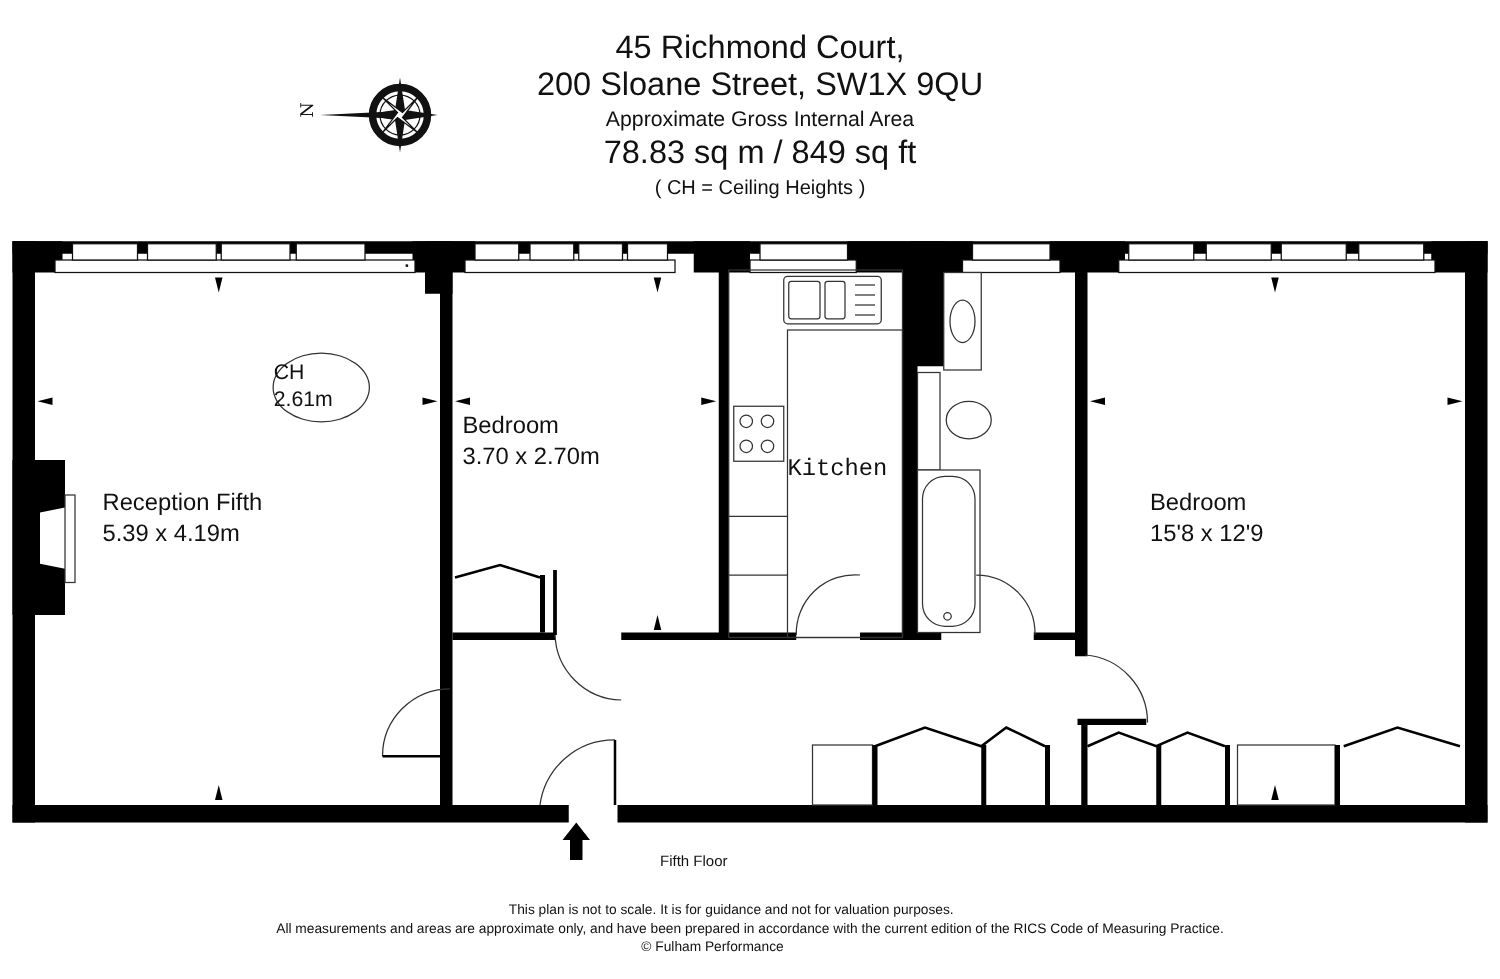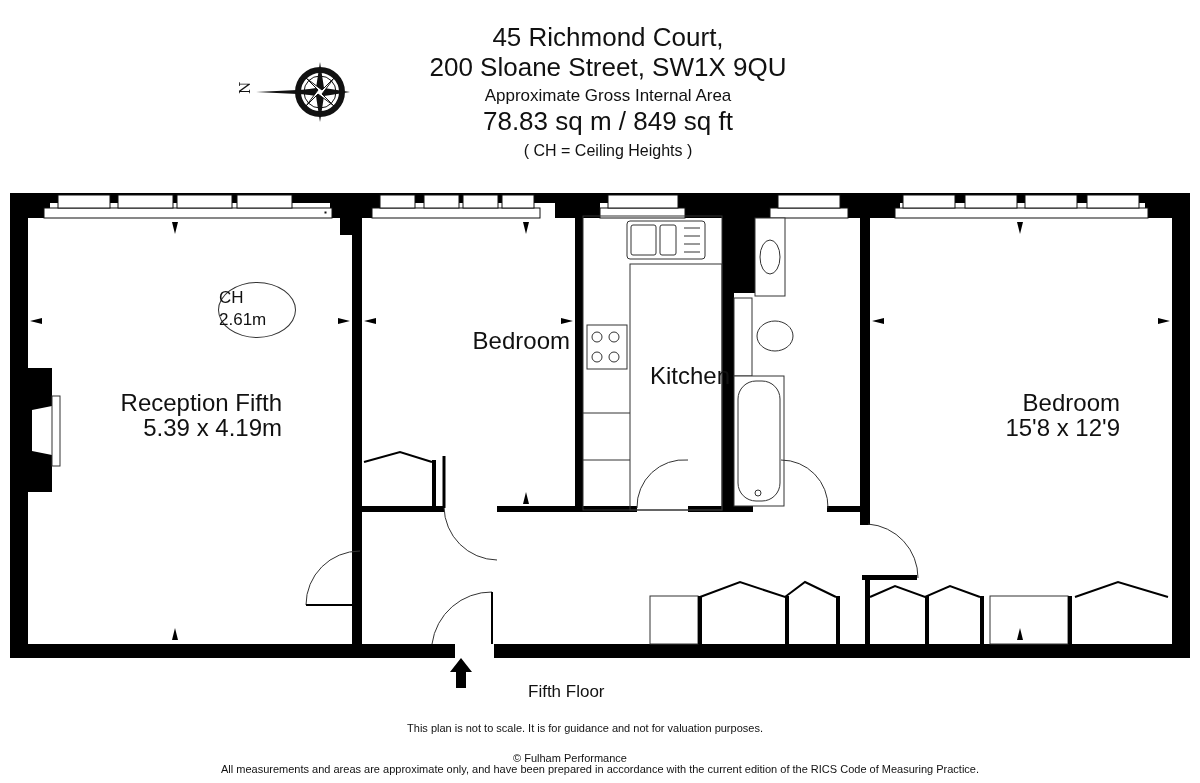--- a/index.html
+++ b/index.html
@@ -5,27 +5,27 @@
   html, body { margin: 0; padding: 0; background: #ffffff; }
   body { width: 1200px; height: 783px; position: relative; overflow: hidden;
          font-family: "Liberation Sans", sans-serif; color: #111; }
   .hdr { position: absolute; left: 0; width: 1200px; text-align: center; margin-left: 0; }
   .t1 { top: 22px; font-size: 26px; left: 8px; }
   .t2 { top: 52px; font-size: 26px; left: 8px; }
   .t3 { top: 86px; font-size: 17px; left: 8px; }
   .t4 { top: 106px; font-size: 26px; left: 8px; }
   .t5 { top: 142px; font-size: 16px; left: 8px; }
   svg.plan { position: absolute; left: 0; top: 0; }
-  .lbl { position: absolute; text-align: right; font-size: 24px; line-height: 25px; }
+  .lbl { position: absolute; text-align: left; font-size: 19px; line-height: 25px; }
   .ch { position: absolute; left: 218px; top: 282px; width: 78px; height: 56px;
         border: 1px solid #333; border-radius: 50%; text-align: left;
         font-size: 17px; line-height: 22px; box-sizing: border-box; padding-top: 4px; }
-  .floor { position: absolute; left: 528px; top: 682px; font-size: 17px; }
+  .floor { position: absolute; left: 528px; top: 682px; font-size: 12px; }
   .foot { position: absolute; left: 0; width: 1200px; text-align: center; font-size: 11px; }
-  .f1 { top: 722px; left: -15px; } .f2 { top: 763px; } .f3 { top: 752px; left: -30px; }
+  .f1 { top: 722px; left: -15px; } .f2 { top: 737px; } .f3 { top: 752px; left: -30px; }
 </style>
 </head>
 <body>
 
 <div class="hdr t1">45 Richmond Court,</div>
 <div class="hdr t2">200 Sloane Street, SW1X 9QU</div>
 <div class="hdr t3">Approximate Gross Internal Area</div>
 <div class="hdr t4">78.83 sq m  /  849 sq ft</div>
 <div class="hdr t5">( CH = Ceiling Heights )</div>
 
@@ -179,22 +179,23 @@
   <div>CH</div>
   <div>2.61m</div>
 </div>
 
 <div class="lbl" style="left:82px; top:390px; width:200px;">
   <div>Reception Fifth</div>
   <div>5.39 x 4.19m</div>
 </div>
 <div class="lbl" style="left:370px; top:328px; width:200px;">
   <div>Bedroom</div>
-</div>
-<div class="lbl" style="left:630px; top:363px; width:100px;">
+  <div>3.70 x 2.70m</div>
+</div>
+<div class="lbl" style="left:630px; top:363px; width:100px;font-family:Liberation Mono, monospace;">
   <div>Kitchen</div>
 </div>
 <div class="lbl" style="left:920px; top:390px; width:200px;">
   <div>Bedroom</div>
   <div>15'8 x 12'9</div>
 </div>
 
 <div class="floor">Fifth Floor</div>
 
 <div class="foot f1">This plan is not to scale. It is for guidance and not for valuation purposes.</div>

